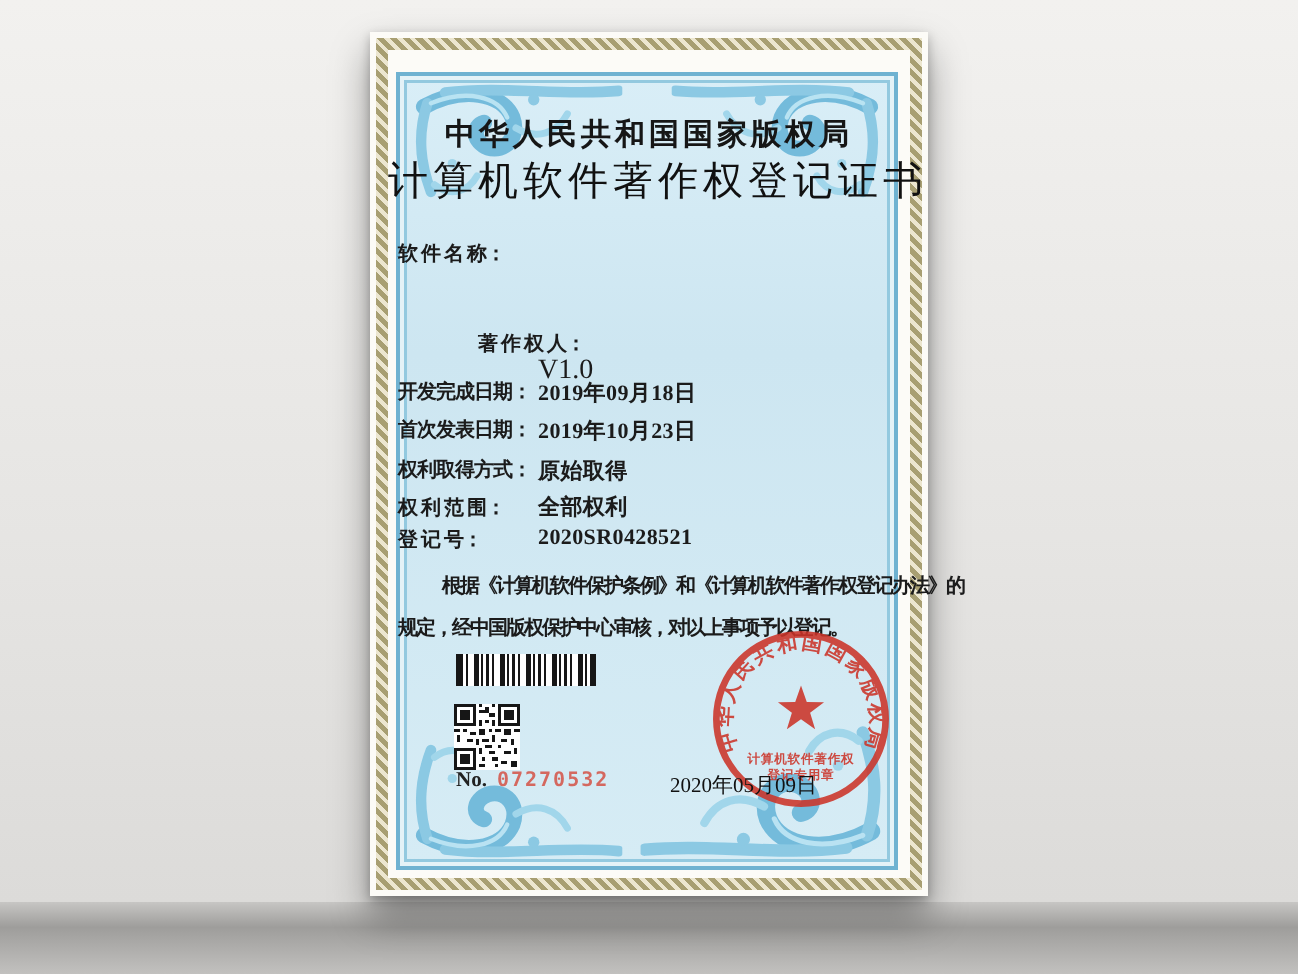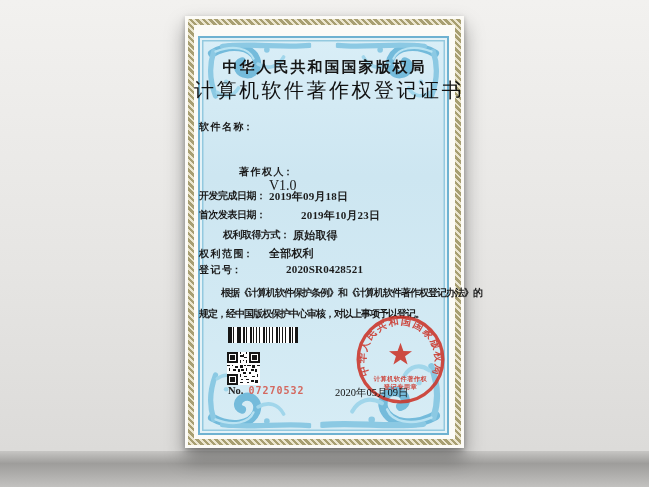--- a/index.html
+++ b/index.html
@@ -38,21 +38,21 @@
     font-size:15px;font-weight:bold;letter-spacing:2px;color:#161616;}
   .title{position:absolute;top:61px;left:0;width:100%;text-align:right;
     font-size:20px;font-weight:normal;letter-spacing:2.5px;color:#111;}
   .certno{position:absolute;top:87px;right:33px;font-size:9px;font-weight:bold;color:#222;}
   .certno .cl{margin-right:6px;}
   .row{position:absolute;left:14px;right:10px;display:flex;
     font-size:11px;font-weight:bold;white-space:nowrap;}
   .row .lab{width:70px;flex:none;font-size:10px;letter-spacing:-0.5px;}
   .row .val{letter-spacing:.2px;}
   .r1{top:104px;flex-direction:column;} .r1b{top:119px;left:84px;position:absolute;font-size:14px;font-weight:normal;margin-top:43px;}
-  .r2{top:149px;margin-left:40px;} .r3{top:173px;} .r4{top:192px;gap:32px;} .r5{top:212px;padding-left:24px;} .r6{top:230px;align-items:center;} .r7{top:247px;gap:17px;}
+  .r2{top:149px;margin-left:40px;} .r3{top:173px;} .r4{top:192px;} .r5{top:212px;} .r6{top:230px;align-items:center;} .r7{top:247px;}
   .stmt{position:absolute;font-size:10px;font-weight:bold;letter-spacing:-1px;white-space:nowrap;color:#1b1b1b;}
   .s1{top:270px;left:36px;} .s2{top:291px;left:14px;}
   .barcode{
     position:absolute;left:43px;top:311px;width:66px;height:16px;background:#fff;
     border-left:2.5px solid #161616;border-right:2.5px solid #161616;
     background-image:repeating-linear-gradient(90deg,
       #161616 0 1.5px,#fff 1.5px 3px,#161616 3px 4px,#fff 4px 7px,
       #161616 7px 9.5px,#fff 9.5px 10.5px,#161616 10.5px 11.5px,#fff 11.5px 13px);
   }
   .qr{position:absolute;left:42px;top:336px;width:33px;height:33px;}

